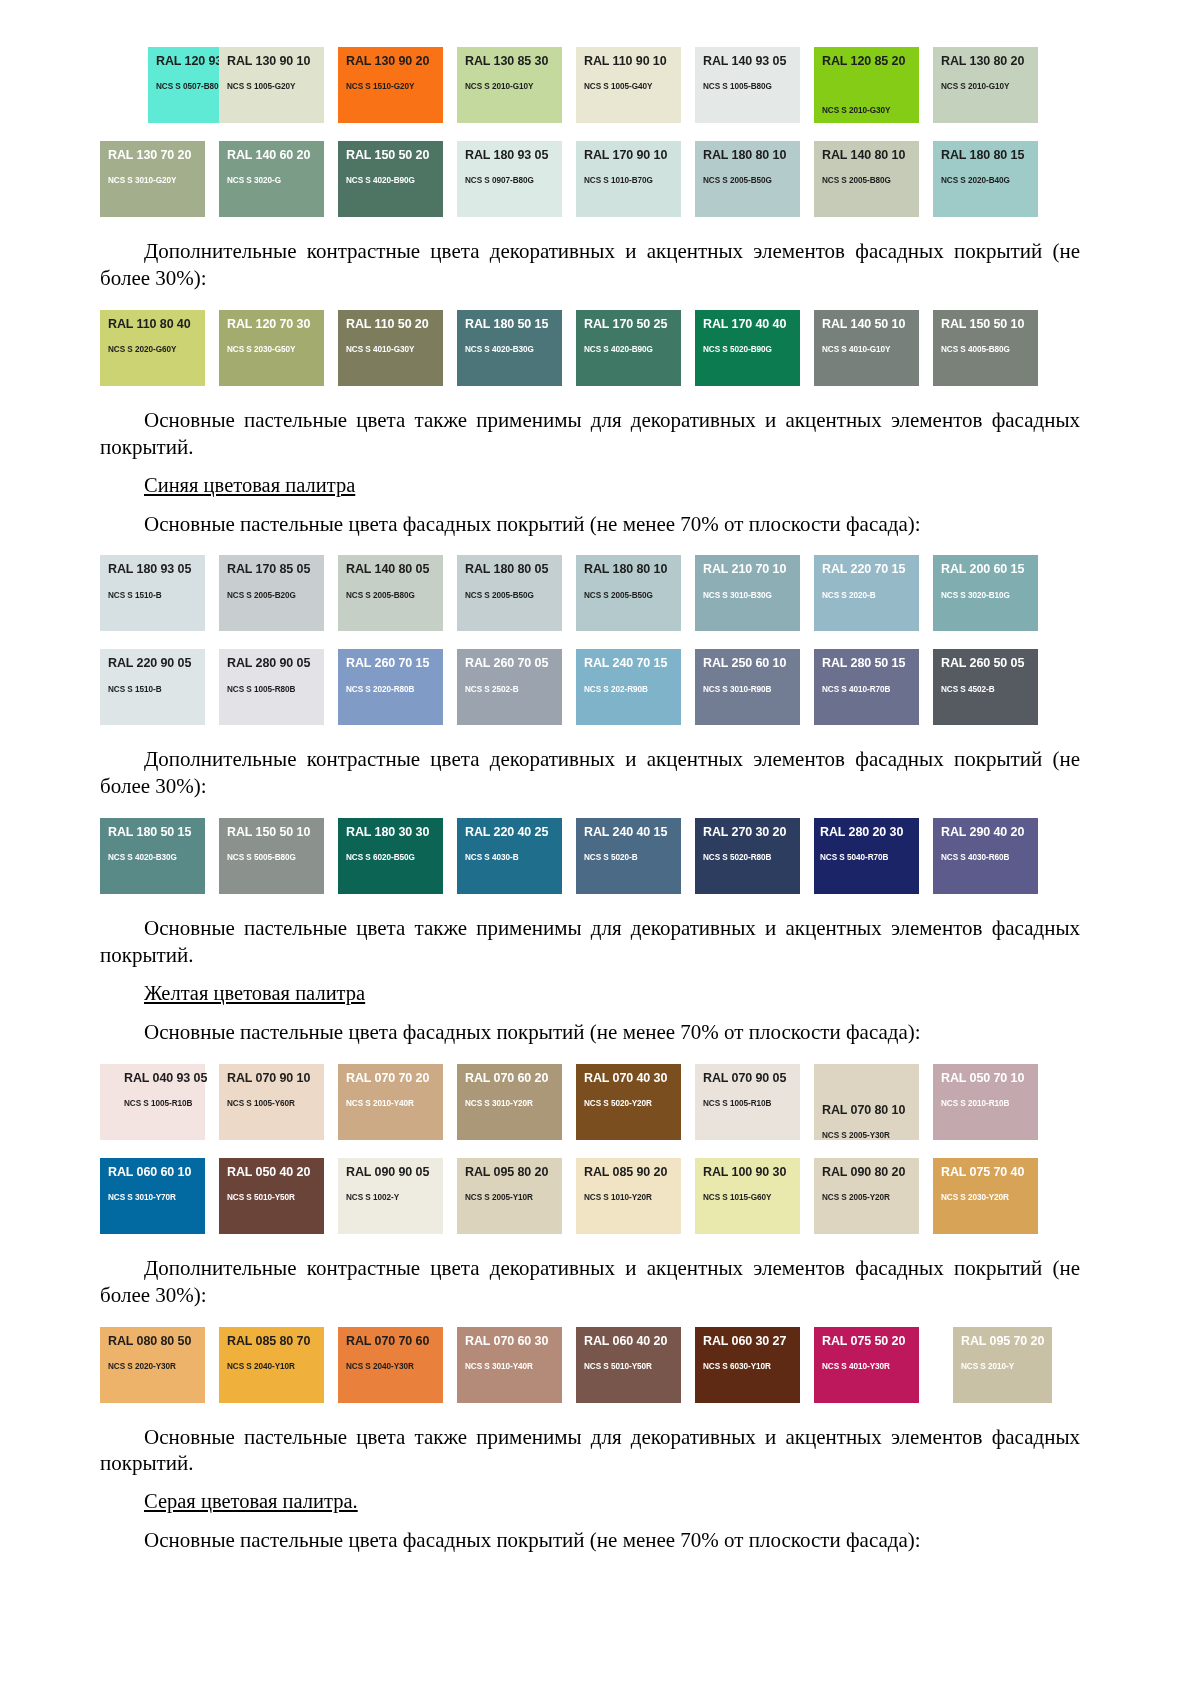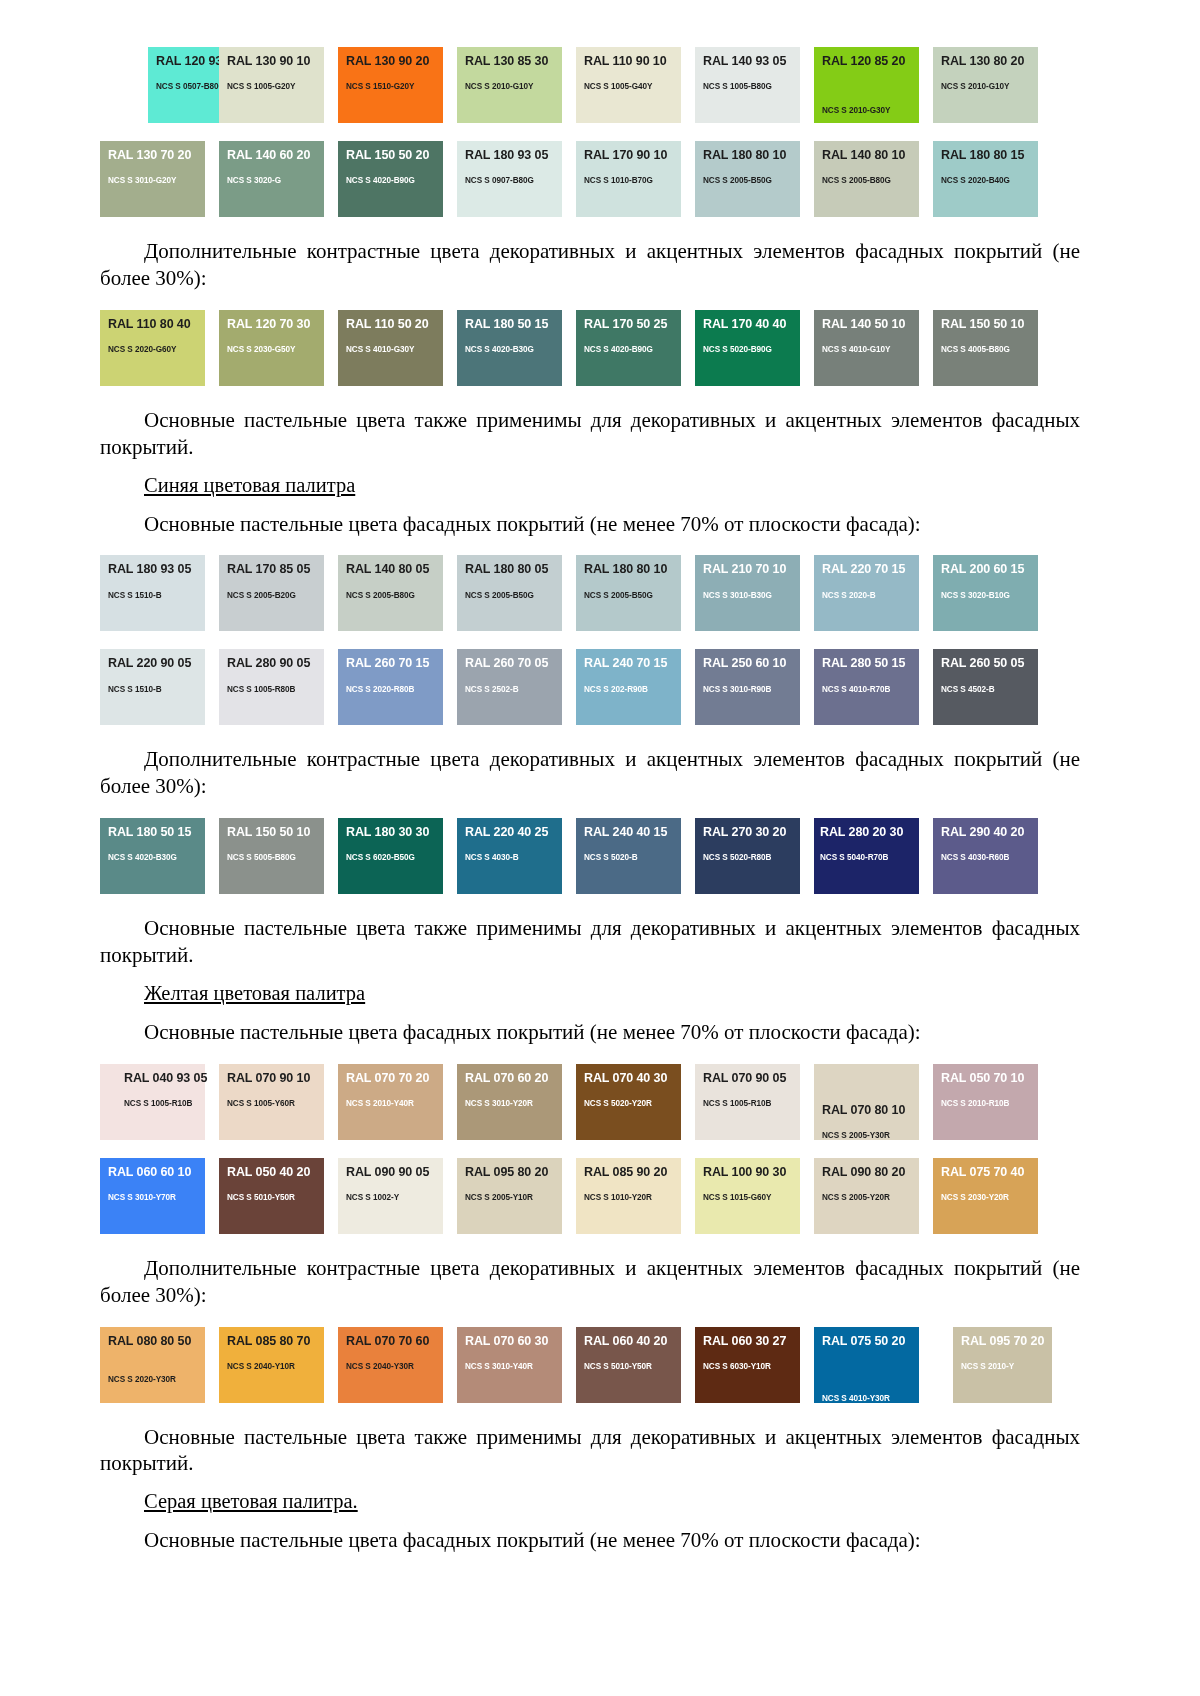--- a/index.html
+++ b/index.html
@@ -453,21 +453,21 @@
       <div class="cell">
         <div class="sw dark" style="background: rgb(195, 168, 173);">
           <div class="ral">RAL 050 70 10</div>
           <div class="ncs">NCS S 2010-R10B</div>
         </div>
       </div>
     </div>
 
   <div class="grid blk-sm">
       <div class="cell">
-        <div class="sw dark" style="background: #3b82f6;">
+        <div class="sw dark" style="background: #0369a1;">
           <div class="ral">RAL 060 60 10</div>
           <div class="ncs">NCS S 3010-Y70R</div>
         </div>
       </div>
       <div class="cell">
         <div class="sw dark" style="background: rgb(106, 67, 57);">
           <div class="ral">RAL 050 40 20</div>
           <div class="ncs">NCS S 5010-Y50R</div>
         </div>
       </div>
@@ -506,21 +506,21 @@
           <div class="ral">RAL 075 70 40</div>
           <div class="ncs">NCS S 2030-Y20R</div>
         </div>
       </div>
     </div>
 
   <p class="body">Дополнительные контрастные цвета декоративных и акцентных элементов фасадных покрытий (не более 30%):</p>
 
   <div class="grid blk">
       <div class="cell">
-        <div class="sw light" style="background: rgb(238, 179, 106); gap: 13px;">
+        <div class="sw light" style="background: rgb(238, 179, 106);">
           <div class="ral">RAL 080 80 50</div>
           <div class="ncs">NCS S 2020-Y30R</div>
         </div>
       </div>
       <div class="cell">
         <div class="sw light" style="background: rgb(240, 176, 60);">
           <div class="ral">RAL 085 80 70</div>
           <div class="ncs">NCS S 2040-Y10R</div>
         </div>
       </div>
@@ -542,21 +542,21 @@
           <div class="ncs">NCS S 5010-Y50R</div>
         </div>
       </div>
       <div class="cell">
         <div class="sw dark" style="background: rgb(94, 42, 19);">
           <div class="ral">RAL 060 30 27</div>
           <div class="ncs">NCS S 6030-Y10R</div>
         </div>
       </div>
       <div class="cell">
-        <div class="sw dark" style="background: #0369a1; gap: 32px;">
+        <div class="sw dark" style="background: #be185d;">
           <div class="ral">RAL 075 50 20</div>
           <div class="ncs">NCS S 4010-Y30R</div>
         </div>
       </div>
       <div class="cell">
         <div class="sw dark" style="background: rgb(201, 193, 166); margin-left: 20px;">
           <div class="ral">RAL 095 70 20</div>
           <div class="ncs">NCS S 2010-Y</div>
         </div>
       </div>

